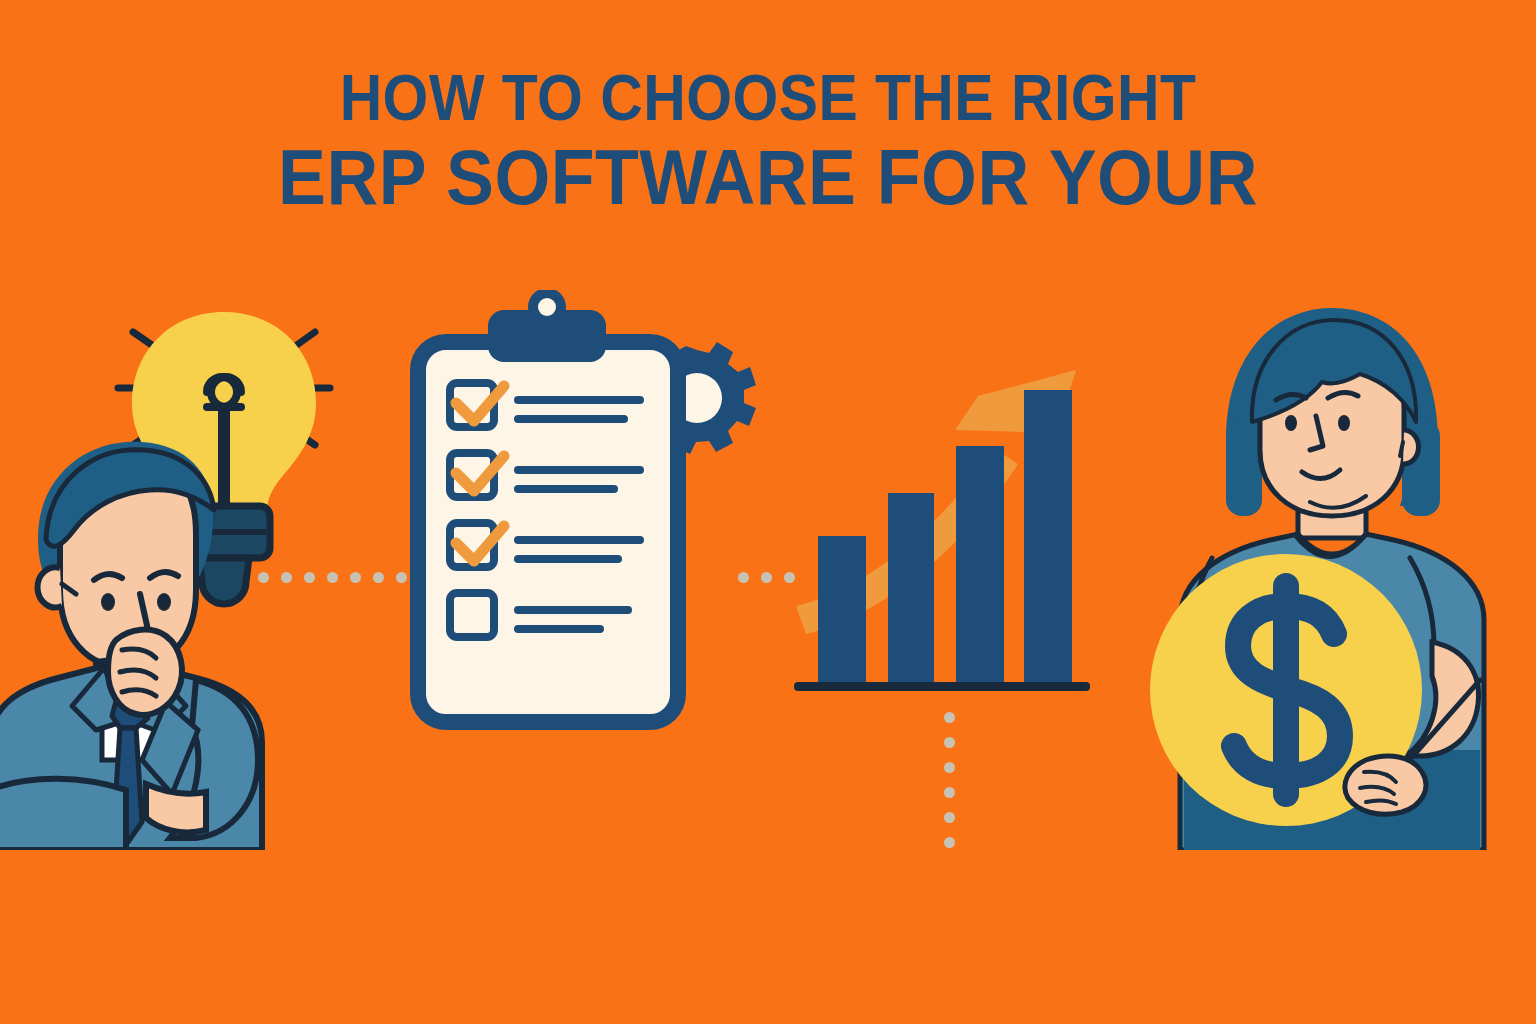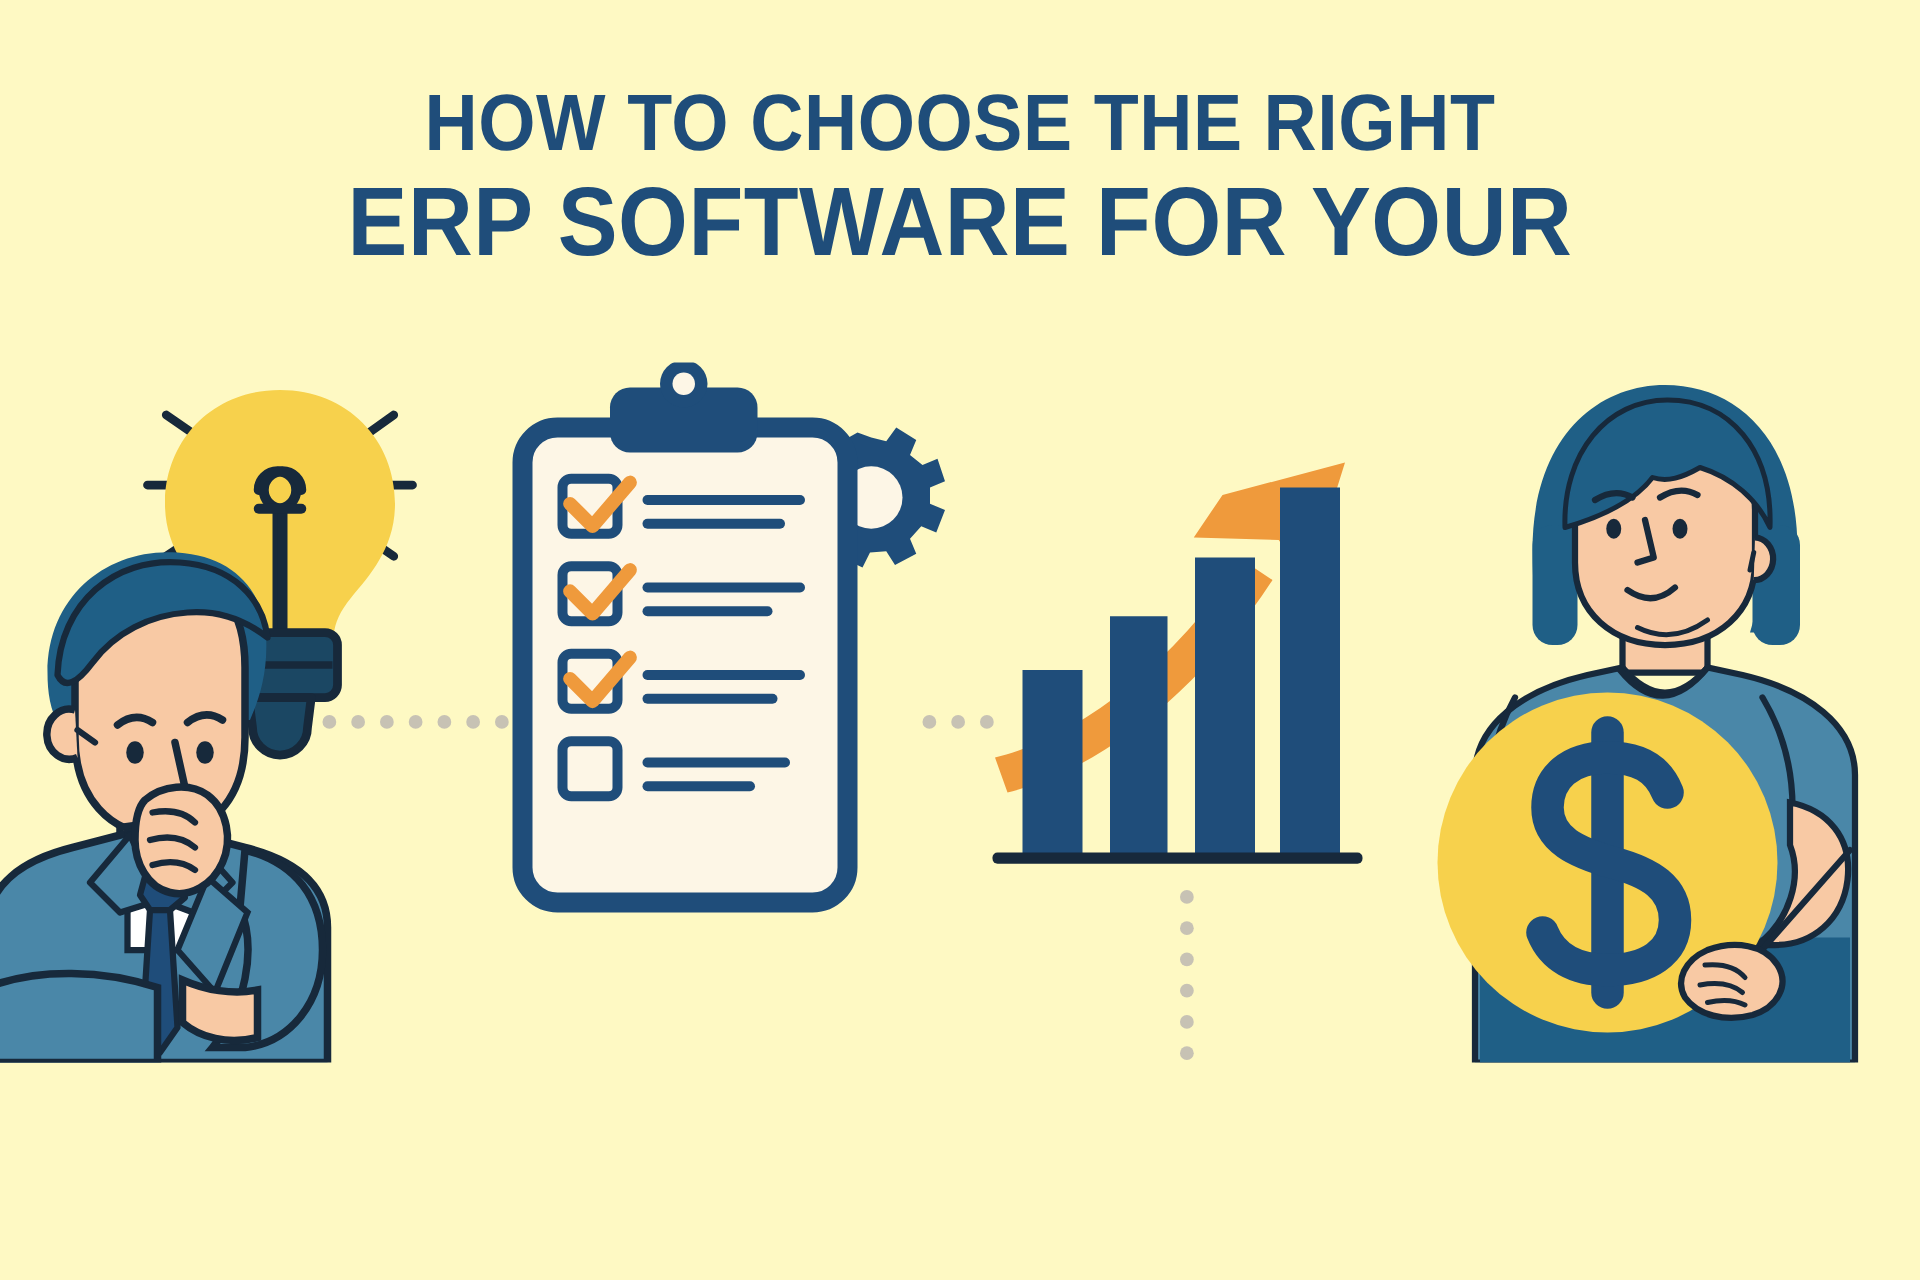--- a/index.html
+++ b/index.html
@@ -7,21 +7,21 @@
     padding: 0;
     background: #fdf6e6;
   }
   body {
     font-family: "Liberation Sans", sans-serif;
   }
   #infographic {
     position: relative;
     width: 1536px;
     height: 1024px;
-    background: #fef9c3;
+    background: #f97316;
     overflow: hidden;
   }
 
   
   .title-block {
     position: absolute;
     top: 62px;
     left: 0;
     width: 1536px;
     text-align: center;

